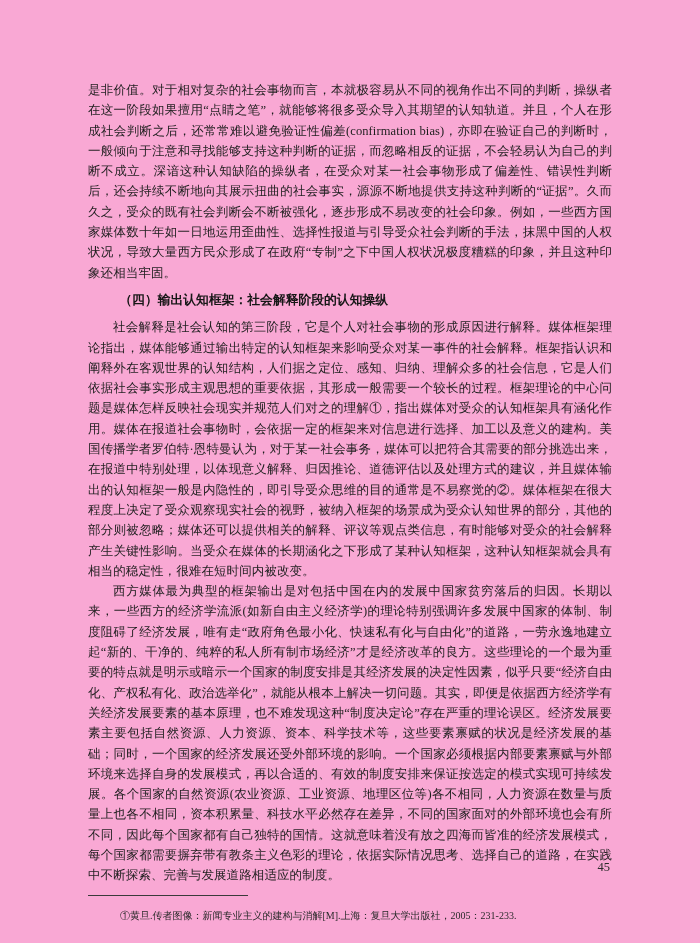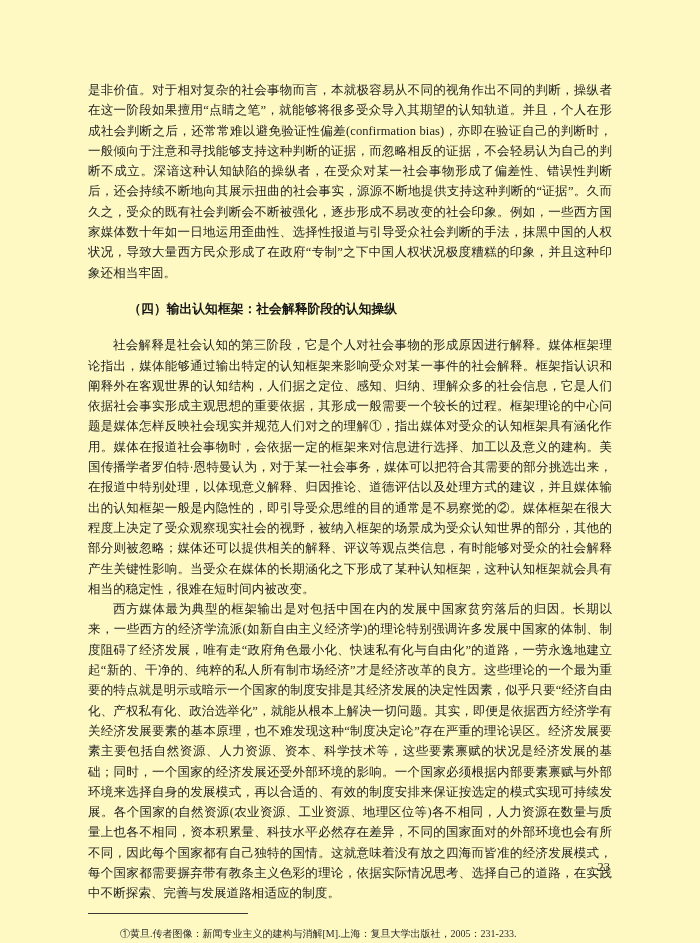--- a/index.html
+++ b/index.html
@@ -5,21 +5,21 @@
   html, body {
     margin: 0;
     padding: 0;
     background: #e8e8e8;
   }
   .page {
     position: relative;
     width: 700px;
     height: 943px;
     margin: 0 auto;
-    background: #fef9c3;
+    background: #f9a8d4;
     font-family: "Liberation Serif", "DejaVu Serif", serif;
     color: #1e1e1e;
     overflow: hidden;
   }
   .text-block {
     position: absolute;
     left: 88px;
     top: 80px;
     width: 524px;
   }
@@ -27,21 +27,21 @@
     margin: 0;
     font-size: 12.5px;
     line-height: 20.3px;
     text-align: justify;
     letter-spacing: 0.1px;
   }
   p.body.indent {
     text-indent: 2em;
   }
   h3.heading {
-    margin: 16px;
+    margin: 7px;
     font-size: 12.8px;
     line-height: 20.3px;
     font-weight: bold;
     font-family: Liberation Sans, sans-serif;
     text-indent: 1.9em;
     color: #161616;
   }
   .footnote-sep {
     width: 160px;
     height: 0;
@@ -80,14 +80,14 @@
 
     <p class="body indent">西方媒体最为典型的框架输出是对包括中国在内的发展中国家贫穷落后的归因。长期以来，一些西方的经济学流派(如新自由主义经济学)的理论特别强调许多发展中国家的体制、制度阻碍了经济发展，唯有走“政府角色最小化、快速私有化与自由化”的道路，一劳永逸地建立起“新的、干净的、纯粹的私人所有制市场经济”才是经济改革的良方。这些理论的一个最为重要的特点就是明示或暗示一个国家的制度安排是其经济发展的决定性因素，似乎只要“经济自由化、产权私有化、政治选举化”，就能从根本上解决一切问题。其实，即便是依据西方经济学有关经济发展要素的基本原理，也不难发现这种“制度决定论”存在严重的理论误区。经济发展要素主要包括自然资源、人力资源、资本、科学技术等，这些要素禀赋的状况是经济发展的基础；同时，一个国家的经济发展还受外部环境的影响。一个国家必须根据内部要素禀赋与外部环境来选择自身的发展模式，再以合适的、有效的制度安排来保证按选定的模式实现可持续发展。各个国家的自然资源(农业资源、工业资源、地理区位等)各不相同，人力资源在数量与质量上也各不相同，资本积累量、科技水平必然存在差异，不同的国家面对的外部环境也会有所不同，因此每个国家都有自己独特的国情。这就意味着没有放之四海而皆准的经济发展模式，每个国家都需要摒弃带有教条主义色彩的理论，依据实际情况思考、选择自己的道路，在实践中不断探索、完善与发展道路相适应的制度。</p>
 
     <div class="footnote-sep"></div>
 
     <p class="footnote">①黄旦.传者图像：新闻专业主义的建构与消解[M].上海：复旦大学出版社，2005：231-233.</p>
 
 
   </div>
 
-  <div class="page-number">23</div>
+  <div class="page-number">45</div>
 </div>
 
 </body></html>

